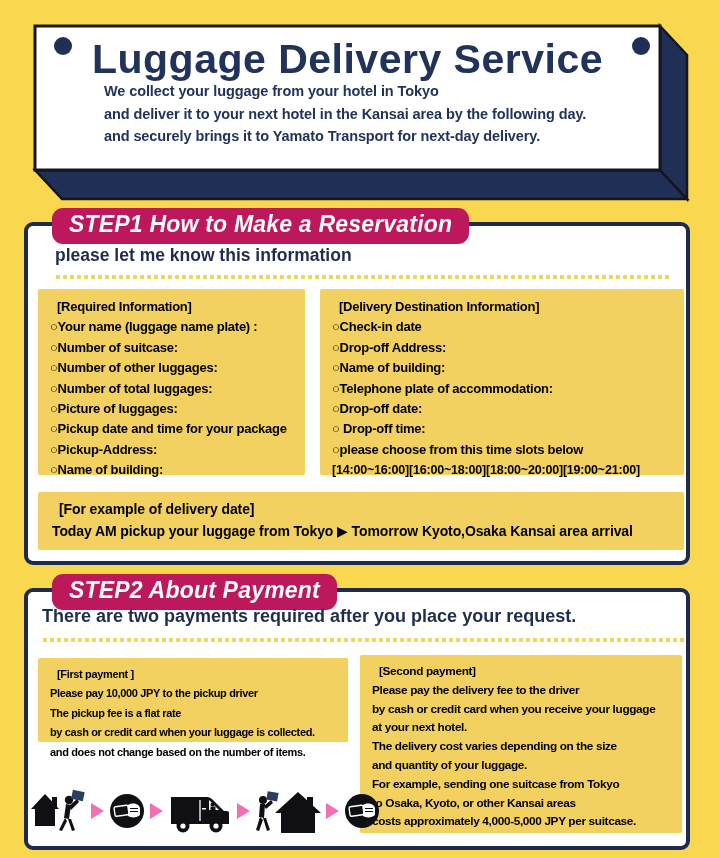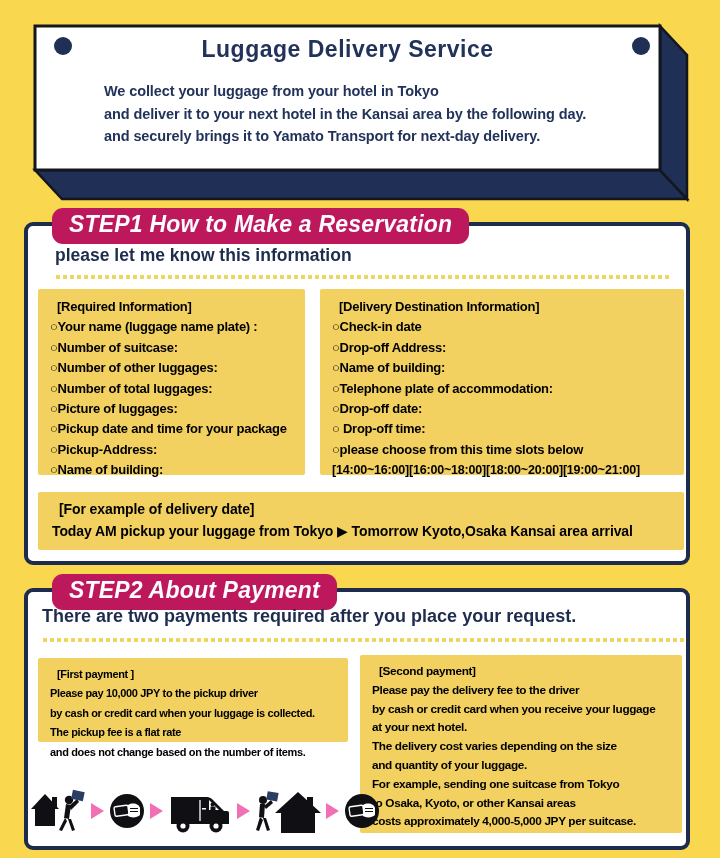--- a/index.html
+++ b/index.html
@@ -2,21 +2,21 @@
 <html><head>
 <meta charset="utf-8">
 <style>
   html,body{margin:0;padding:0;background:#F9D74E;}
   .page{position:relative;width:720px;height:858px;background:#F9D74E;overflow:hidden;
         font-family:"Liberation Sans","DejaVu Sans",sans-serif;font-weight:bold;}
 
   
   .banner-svg{position:absolute;left:0;top:0;}
   .banner-title{position:absolute;left:35px;top:36px;width:625px;text-align:center;
-    font-size:23px;color:#22335B;letter-spacing:.5px;}
+    font-size:41px;color:#22335B;letter-spacing:.5px;}
   .banner-lines{position:absolute;left:104px;top:80px;font-size:14.5px;line-height:22.5px;
     color:#22335B;letter-spacing:-.1px;white-space:nowrap;}
 
   
   .panel{position:absolute;background:#FFFFFF;border:4px solid #1C2B4E;border-radius:9px;box-sizing:border-box;}
   .panel1{left:24px;top:222px;width:666px;height:343px;}
   .panel2{left:24px;top:588px;width:666px;height:262px;}
   .badge{position:absolute;background:#be185d;color:#FBFCFE;font-size:23px;letter-spacing:.2px;
     padding:3px 17px 6px;border-radius:11px;white-space:nowrap;font-style:italic;}
   .badge1{left:52px;top:208px;}
@@ -110,22 +110,22 @@
   <section class="panel panel2"></section>
   <div class="badge badge2">STEP2 About Payment</div>
   <div class="section-heading h21">There are two payments required after you place your request.</div>
   <div class="dots dots2"></div>
 
   <div class="ybox box-first">
     <div class="hdr">[First payment ]</div>
     <div>
 
     <div>Please pay 10,000 JPY to the pickup driver</div>
+        <div>The pickup fee is a flat rate</div>
         <div>by cash or credit card when your luggage is collected.</div>
-        <div>The pickup fee is a flat rate</div>
         <div>and does not change based on the number of items.</div>
       </div>
   </div>
 
   <div class="ybox box-second">
     <div class="hdr">[Second payment]</div>
     <div>
 
     <div>Please pay the delivery fee to the driver</div>
         <div>by cash or credit card when you receive your luggage</div>

